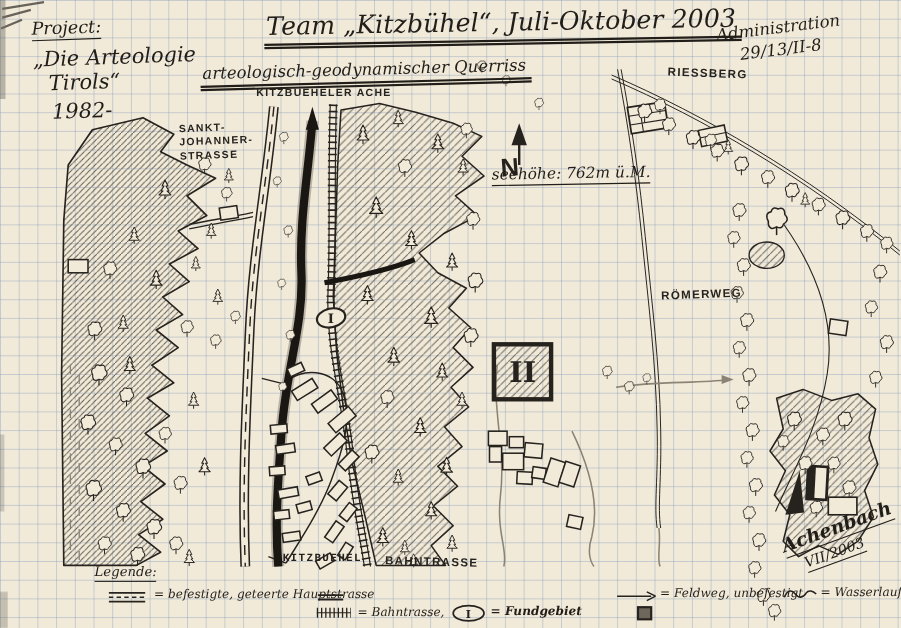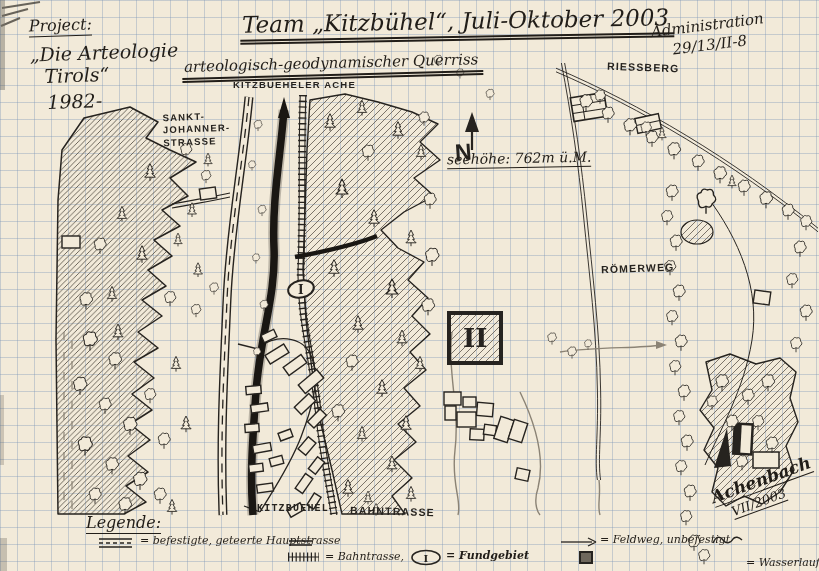--- a/index.html
+++ b/index.html
@@ -23,21 +23,21 @@
   #team{left:240px;top:8px;transform:rotate(-1deg);font-size:23px;white-space:nowrap;}
   #subtitle{left:182px;top:54px;transform:rotate(-1.5deg);font-size:15px;white-space:nowrap;}
   #admin{left:652px;top:16px;transform:rotate(-7deg);font-size:15px;text-align:center;line-height:1.3;}
   #elevation{left:447px;top:150px;transform:rotate(-1deg);font-size:14px;}
   #lbl-ache{left:233px;top:79px;}
   #lbl-street{left:163px;top:111px;line-height:1.3;transform:rotate(-2deg);}
   #lbl-riessberg{left:607px;top:61px;font-size:10.5px;transform:rotate(2deg);}
   #lbl-roemerweg{left:601px;top:262px;font-size:10.5px;transform:rotate(-2deg);}
   #lbl-town{left:257px;top:503px;font-size:10px;font-family:Liberation Mono, monospace;}
   #lbl-bahn{left:350px;top:505px;font-size:10.5px;transform:rotate(1.5deg);}
-  #legend-title{left:86px;top:513px;font-size:16px;}
+  #legend-title{left:86px;top:513px;font-size:12px;}
   .leg{font-size:11px;white-space:nowrap;}
   #signature{left:712px;top:470px;transform:rotate(-20deg);line-height:1.1;}
   #signature .sig-name{font-size:17px;font-weight:bold;border-bottom:1.5px solid #211d18;}
   #signature .sig-date{font-size:13px;margin-left:14px;border-bottom:1.5px solid #211d18;display:inline-block;}
   .legsym{position:absolute;}
 </style>
 </head>
 <body>
 
 <div id="page">
@@ -361,21 +361,21 @@
 
 <svg class="legsym" style="left:560px;top:536px;" width="38" height="12">
   <line x1="1" y1="6" x2="32" y2="6" stroke="#26231f" stroke-width="1.3"></line>
   <path d="M36,6 L28,2 M36,6 L28,10" stroke="#26231f" stroke-width="1.3" fill="none"></path>
 </svg>
 <div class="abs hand leg" style="left:600px;top:533px;">= Feldweg, unbefestigt</div>
 
 <svg class="legsym" style="left:712px;top:534px;" width="32" height="14">
   <path d="M1,9 C4,2 8,2 11,6 C14,10 18,10 21,5 C23,2 27,3 30,6" stroke="#26231f" stroke-width="1.4" fill="none"></path>
 </svg>
-<div class="abs hand leg" style="left:746px;top:532px;margin-top:24px;">= Wasserlauf</div>
+<div class="abs hand leg" style="left:746px;top:532px;">= Wasserlauf</div>
 
 <svg class="legsym" style="left:287px;top:550px;" width="34" height="14">
   <line x1="1" y1="7" x2="32" y2="7" stroke="#26231f" stroke-width="9" stroke-dasharray="1.2 2.6"></line>
   <line x1="1" y1="7" x2="32" y2="7" stroke="#26231f" stroke-width="1"></line>
 </svg>
 <div class="abs hand leg" style="left:325px;top:550px;text-align:center;">= Bahntrasse,</div>
 
 <svg class="legsym" style="left:410px;top:549px;" width="32" height="17">
   <ellipse cx="16" cy="8.5" rx="14" ry="7" stroke="#26231f" stroke-width="1.6" fill="none"></ellipse>
   <text x="13.5" y="12.5" font-family="'DejaVu Serif',serif" font-weight="bold" font-size="10" fill="#26231f">I</text>

